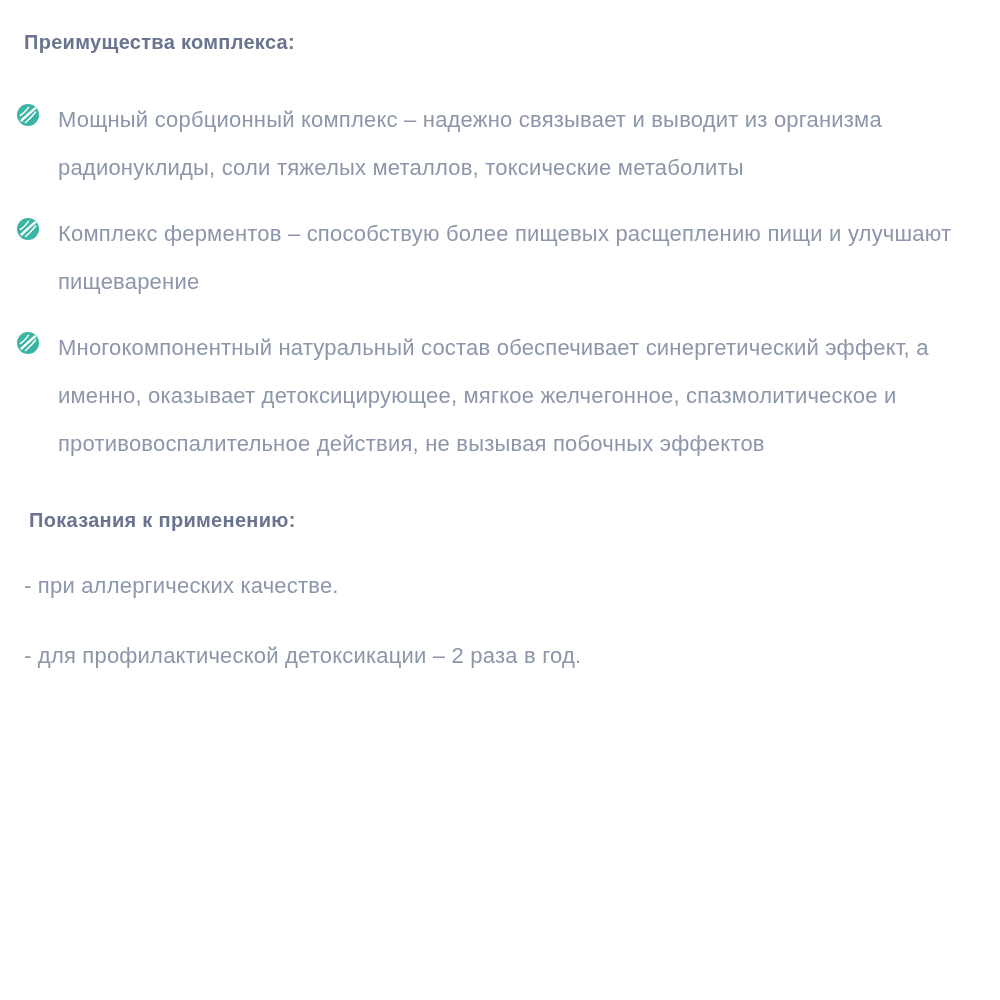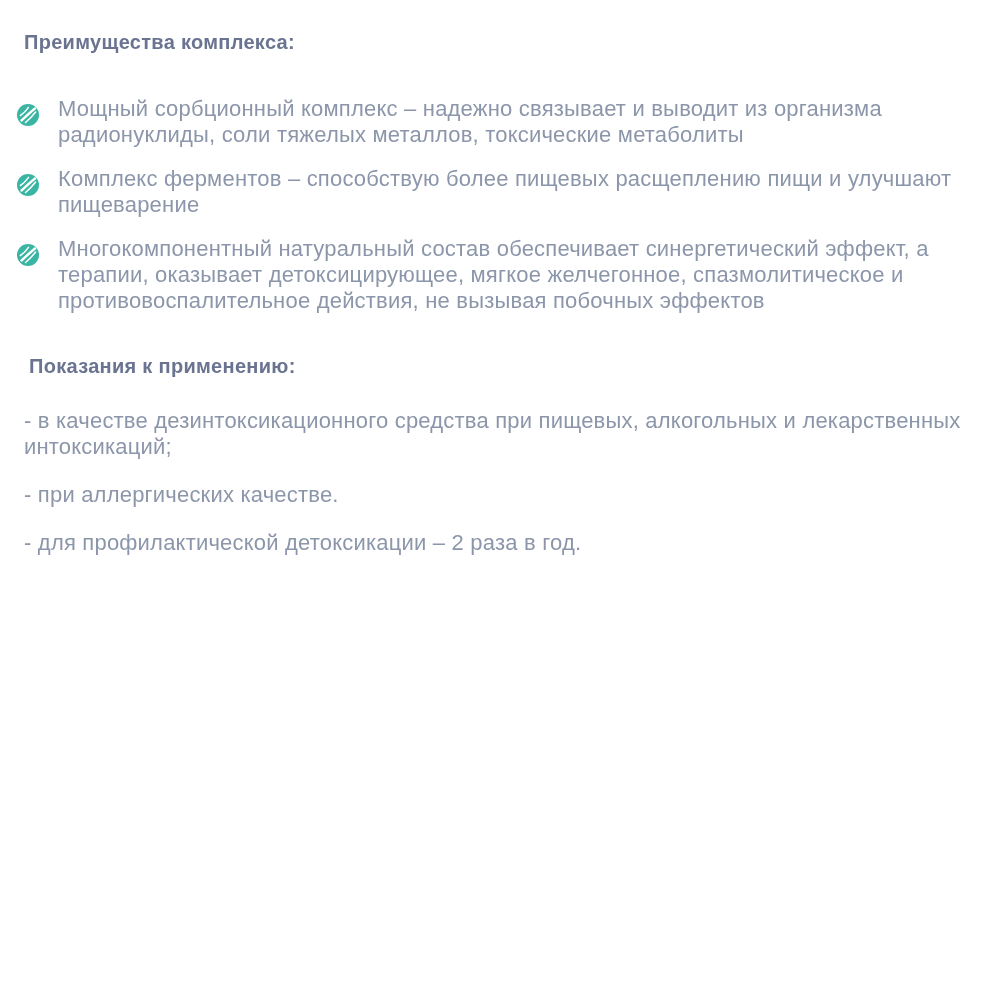--- a/index.html
+++ b/index.html
@@ -38,21 +38,21 @@
     width:22px;
     height:22px;
     margin:8px 19px 0 -7px;
   }
   .bullet-icon{display:block;width:22px;height:22px;}
   .bullet-icon circle{fill:var(--bullet-color);}
   .bullet-icon path{stroke:#ffffff;fill:none;stroke-linecap:round;}
   .advantage-text,
   .indication-paragraph{
     font-size:22px;
-    line-height:26px;
+    line-height:48px;
     font-weight:400;
     color:var(--body-color);
     letter-spacing:0.2px;
     max-width:945px;
   }
   .indication-paragraph{margin-bottom:22px;}
 </style>
 </head>
 <body>
 
@@ -84,24 +84,23 @@
     </li>
     <li class="advantage-item">
       <span class="icon-wrap">
         <svg class="bullet-icon" viewBox="0 0 22 22" aria-hidden="true">
           <circle cx="11" cy="11" r="11"></circle>
           <path d="M4.5 16.5 C9 12.5, 13.5 8, 18 4.5" stroke-width="2.4"></path>
           <path d="M8.5 18.5 C12 15.5, 15.5 12, 18.6 8" stroke-width="1.5"></path>
           <path d="M3.4 11.5 C6.5 9.5, 9 7, 11.5 3.4" stroke-width="1.5"></path>
         </svg>
       </span>
-      <span class="advantage-text">Многокомпонентный натуральный состав обеспечивает синергетический эффект, а терапии, оказывает детоксицирующее, мягкое желчегонное, спазмолитическое и противовоспалительное действия, не вызывая побочных эффектов</span>
+      <span class="advantage-text">Многокомпонентный натуральный состав обеспечивает синергетический эффект, а именно, оказывает детоксицирующее, мягкое желчегонное, спазмолитическое и противовоспалительное действия, не вызывая побочных эффектов</span>
     </li>
   </ul>
 </section>
 
 <section>
   <h2 id="indications-heading" class="section-heading">Показания к применению:</h2>
 
-  <p class="indication-paragraph">- в качестве дезинтоксикационного средства при пищевых, алкогольных и лекарственных интоксикаций;</p>
   <p class="indication-paragraph">- при аллергических качестве.</p>
   <p class="indication-paragraph">- для профилактической детоксикации – 2 раза в год.</p>
 </section>
 
 </body></html>

